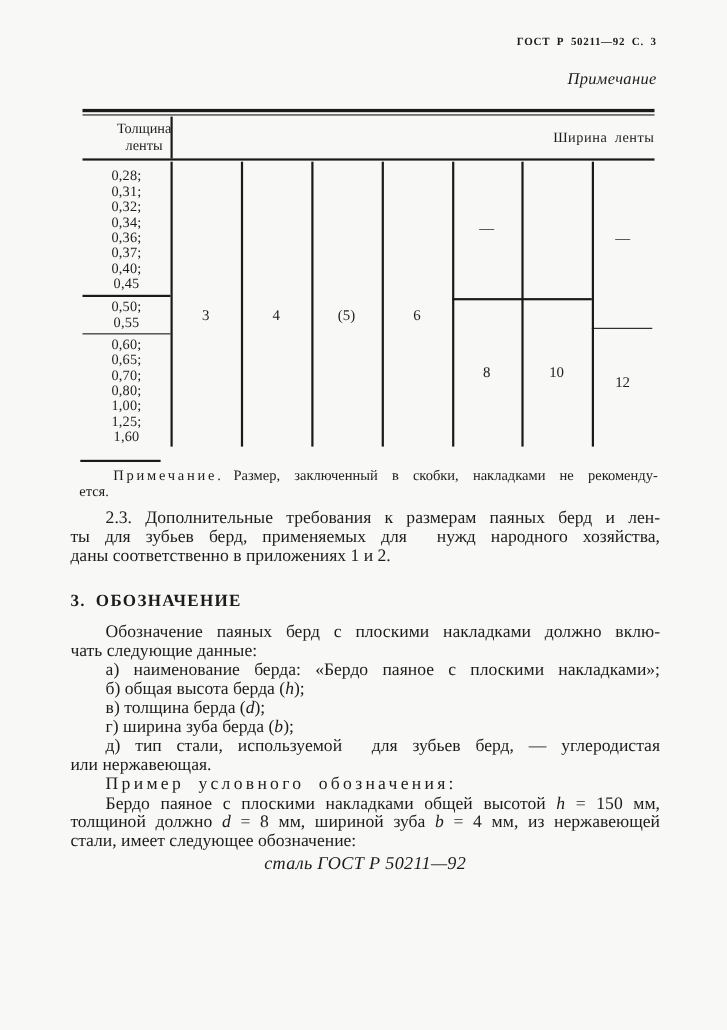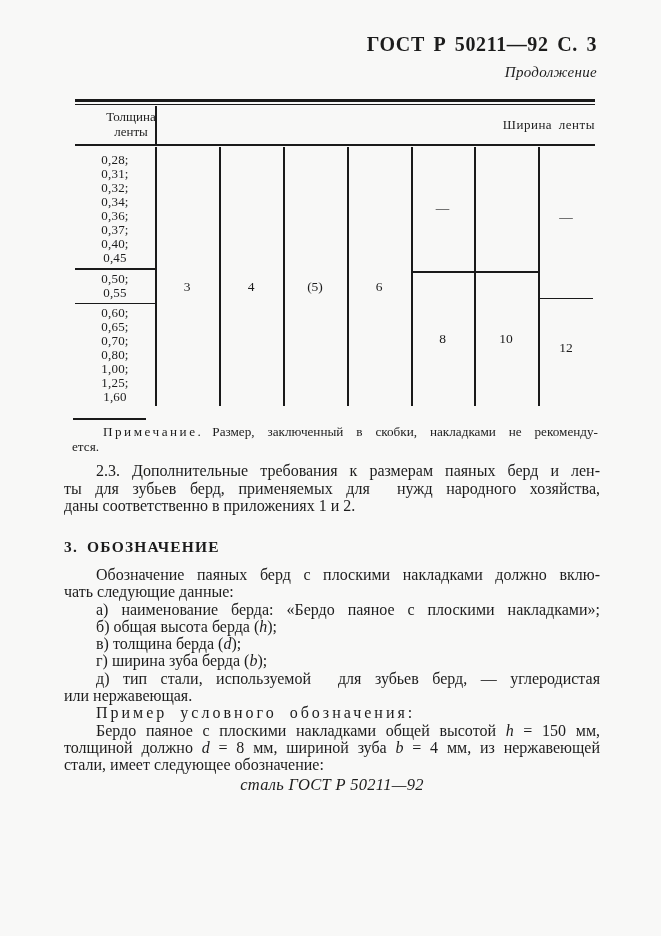--- a/index.html
+++ b/index.html
@@ -6,21 +6,21 @@
   body{
     width:661px;height:936px;
     background:#f8f8f7;
     font-family:"Liberation Serif","DejaVu Serif",serif;
     color:#1c1c1c;
     -webkit-font-smoothing:antialiased;
   }
   .page{position:relative;width:661px;height:936px;overflow:hidden;}
 
   
-  .hdr-ref{position:absolute;top:33px;right:64px;font-size:20px;font-weight:bold;letter-spacing:.6px;word-spacing:3px;}
+  .hdr-ref{position:absolute;top:33px;right:64px;font-size:10px;font-weight:bold;letter-spacing:.6px;word-spacing:3px;}
   .hdr-cont{position:absolute;top:64px;right:64px;font-size:15px;font-style:italic;letter-spacing:.3px;}
 
   
   .tbl{position:absolute;left:75px;top:99px;width:520px;height:311px;font-size:13px;}
   .hr{position:absolute;left:0;background:#1a1a1a;}
   .vr{position:absolute;width:1.5px;background:#1a1a1a;}
   .rule-top1{top:0;width:520px;height:2.5px;}
   .rule-top2{top:4.5px;width:520px;height:1px;}
   .rule-hdr{top:45px;width:520px;height:2px;}
   .th-left{position:absolute;left:16px;top:10px;width:80px;text-align:center;line-height:15px;white-space:pre-line;}
@@ -56,21 +56,21 @@
   .spaced{letter-spacing:3px;word-spacing:6px;}
   .var{font-style:italic;}
   .desig{position:absolute;left:64px;top:776px;width:536px;text-align:center;font-style:italic;font-size:16.5px;line-height:18px;letter-spacing:.3px;}
 </style>
 </head>
 <body>
 
 <div class="page">
 
   <div class="hdr-ref">ГОСТ Р 50211—92 С. 3</div>
-  <div class="hdr-cont">Продолжение</div>
+  <div class="hdr-cont">Примечание</div>
 
   <div class="tbl">
     <div class="hr rule-top1"></div>
     <div class="hr rule-top2"></div>
 
     <div class="th-left pre">Толщина
 ленты</div>
     <div class="th-span">Ширина ленты</div>
     <div class="vr hdr-div"></div>
 

